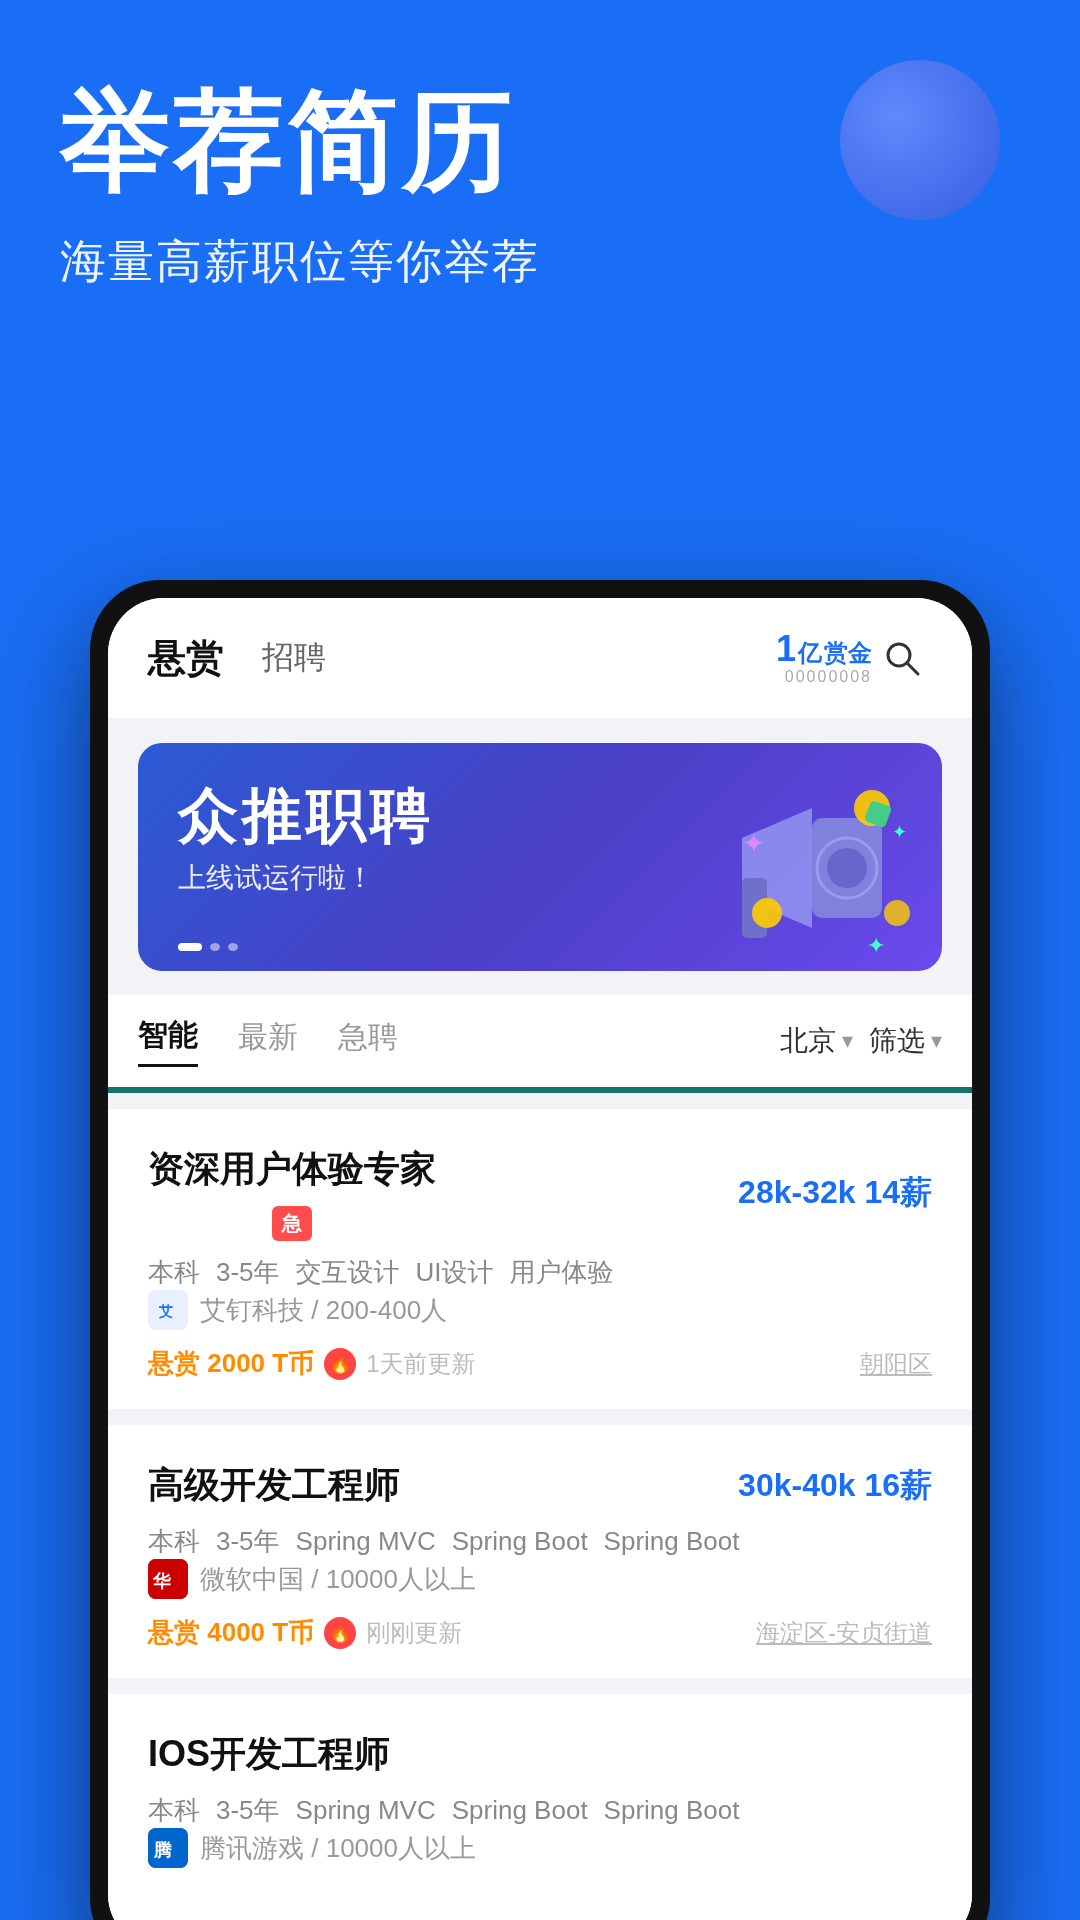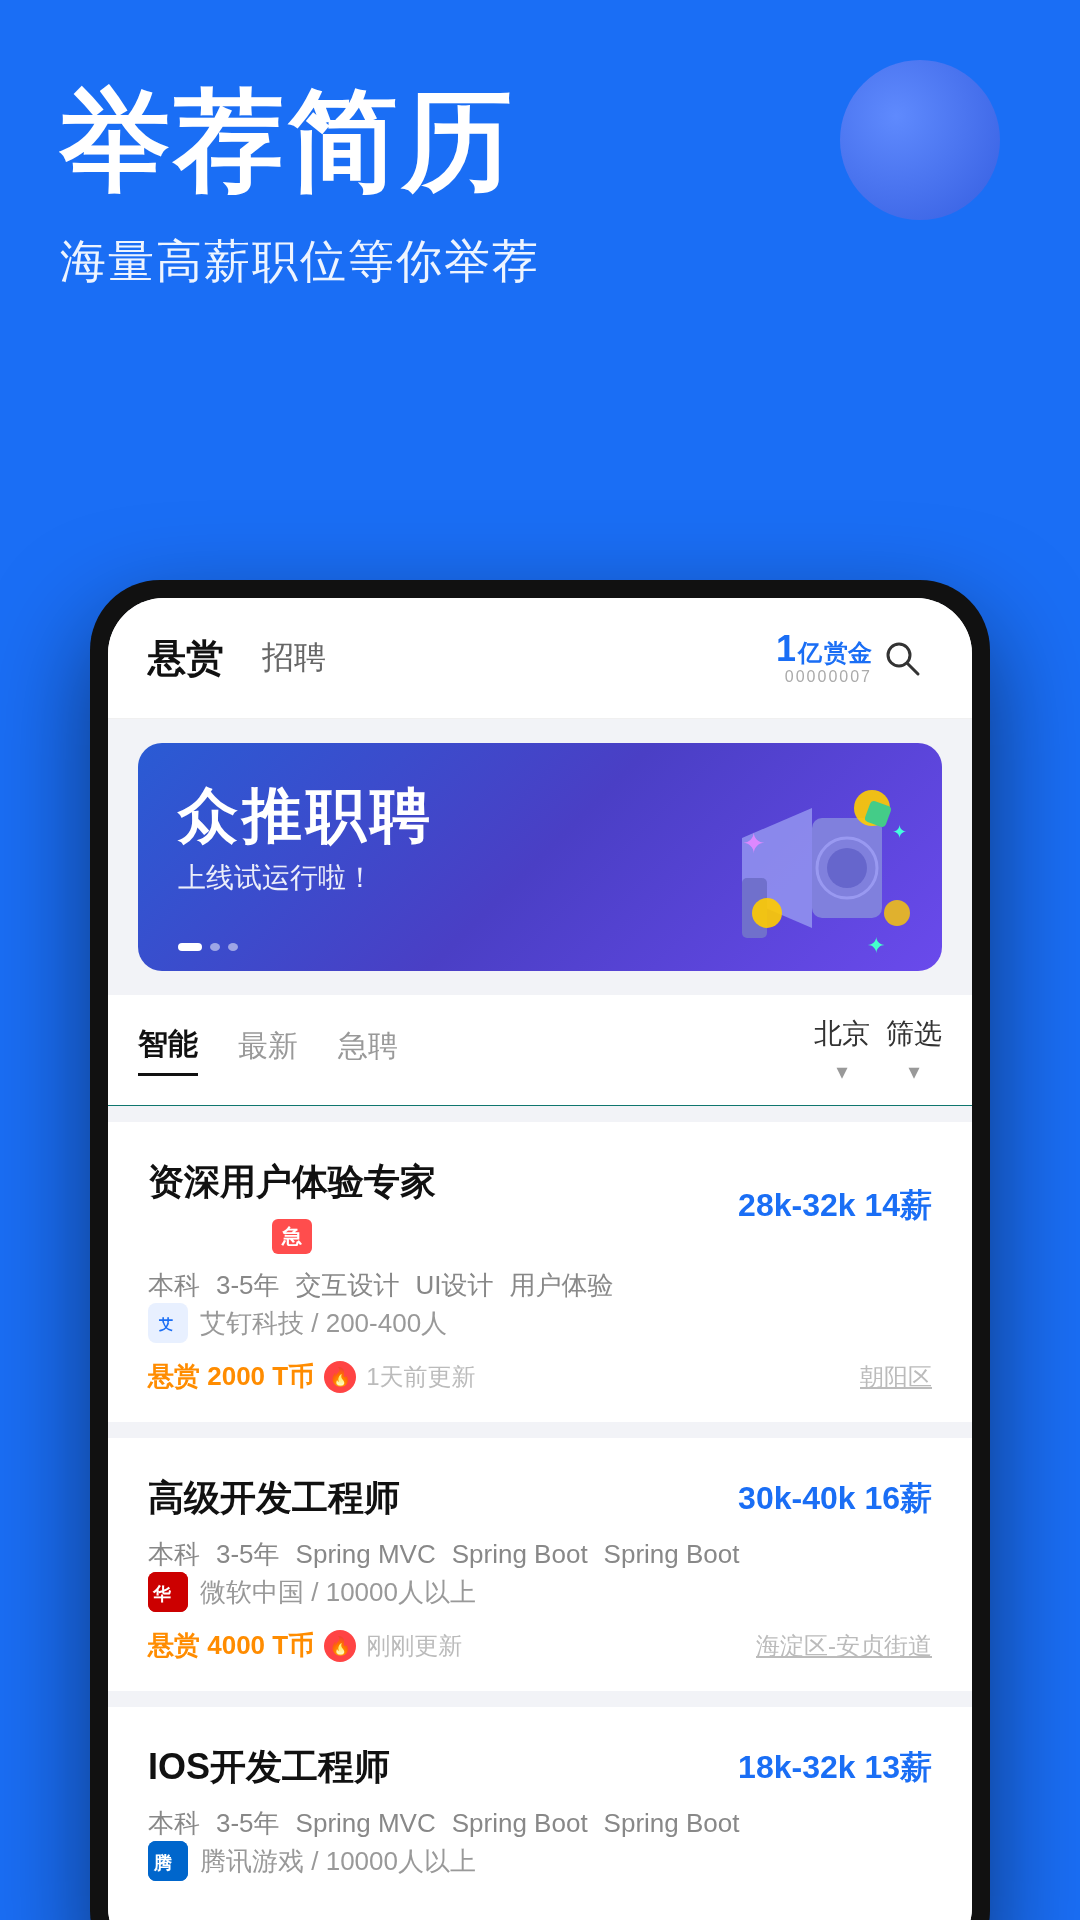--- a/index.html
+++ b/index.html
@@ -158,21 +158,21 @@
       width: 200px;
       height: 230px;
     }
 
     
     .filter-tabs {
       background: #fff;
       display: flex;
       align-items: center;
       padding: 20px 30px;
-      border-bottom: 1px solid #0f766e;
+      border-bottom: 6px solid #0f766e;
     }
 
     .tab-item {
       font-size: 30px;
       color: #999;
       margin-right: 40px;
       padding-bottom: 8px;
     }
 
     .tab-item.active {
@@ -187,21 +187,20 @@
       align-items: center;
       gap: 16px;
     }
 
     .filter-btn {
       display: flex;
       align-items: center;
       font-size: 28px;
       color: #333;
       gap: 6px;
-      flex-direction: column;
     }
 
     
     .job-card {
       background: #fff;
       margin: 16px 0;
       padding: 36px 40px 28px 40px;
     }
 
     .job-title-row {
@@ -381,21 +380,21 @@
 
       <div class="app-header">
         <span class="logo-text">悬赏</span>
         <span class="nav-text">招聘</span>
         <div class="badge-1yi">
           <div class="badge-top">
             <span class="badge-num">1</span>
             <span class="badge-yi">亿</span>
             <span class="badge-yi">赏金</span>
           </div>
-          <div class="badge-sub">00000007</div>
+          <div class="badge-sub">00000008</div>
         </div>
         <div class="search-icon-wrap">
           <svg width="44" height="44" viewBox="0 0 44 44" fill="none">
             <circle cx="19" cy="19" r="11" stroke="#333" stroke-width="3"></circle>
             <line x1="27" y1="27" x2="38" y2="38" stroke="#333" stroke-width="3" stroke-linecap="round"></line>
           </svg>
         </div>
       </div>
 
       <div class="banner">
@@ -519,21 +518,20 @@
           </div>
           <span class="location-text">海淀区-安贞街道</span>
         </div>
       </div>
 
       <div class="job-card" style="padding-bottom:50px;">
         <div class="job-title-row">
           <div class="job-title">
             <span>IOS开发工程师</span>
           </div>
-          <span class="job-salary">18k-32k 13薪</span>
         </div>
         <div class="tags-row">
           <span>本科</span>
           <span>3-5年</span>
           <span>Spring MVC</span>
           <span>Spring Boot</span>
           <span>Spring Boot</span>
         </div>
         <div class="company-row">
           <div class="company-logo tencent">

